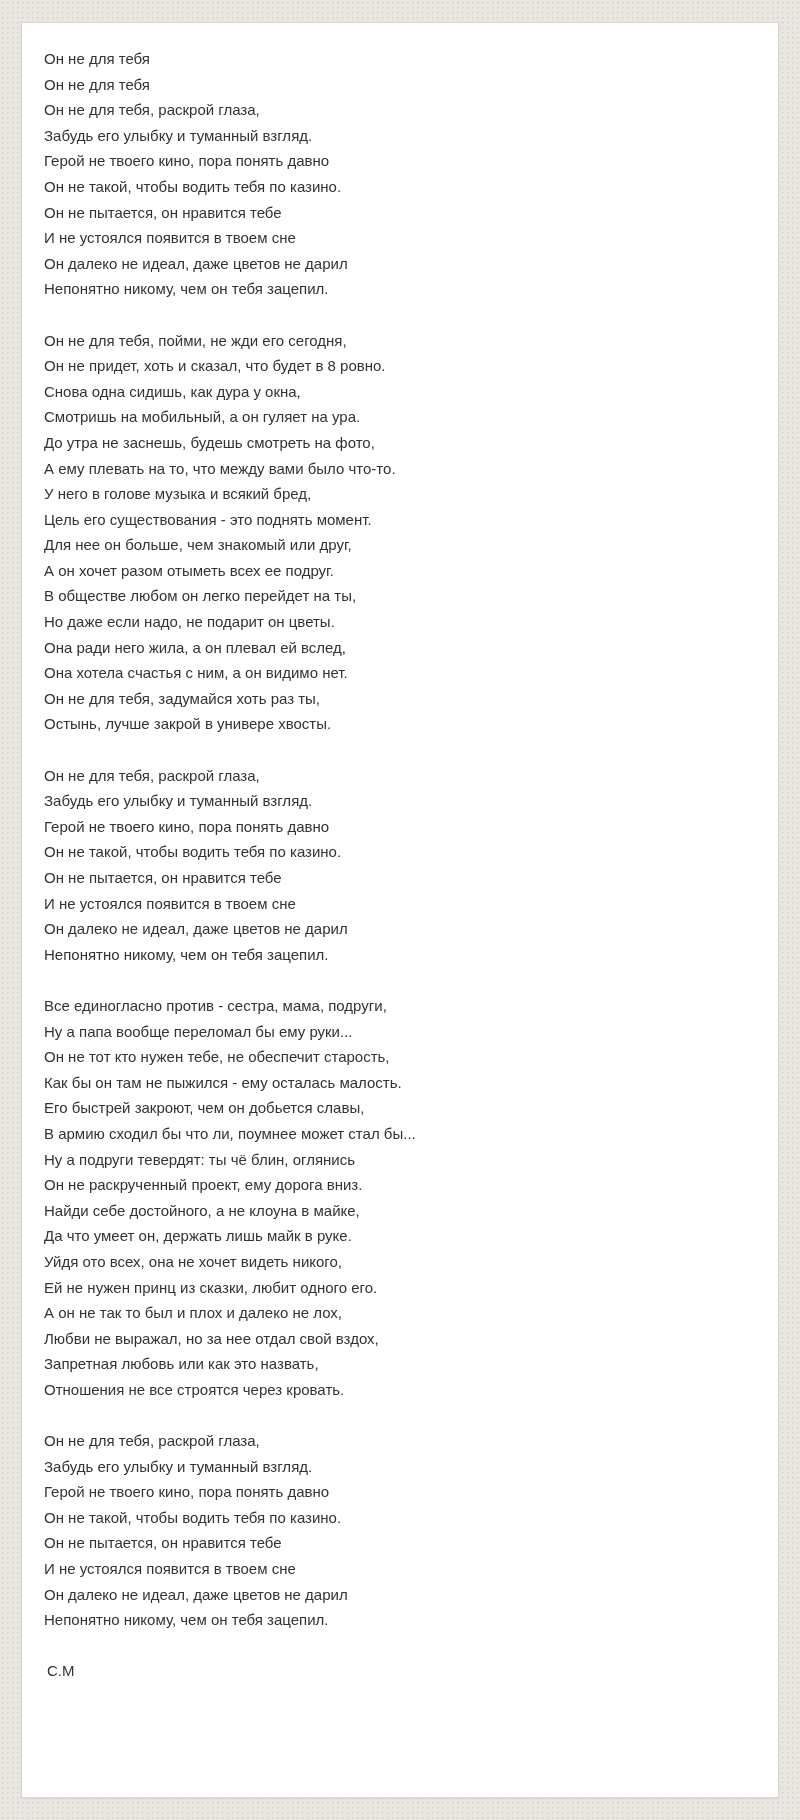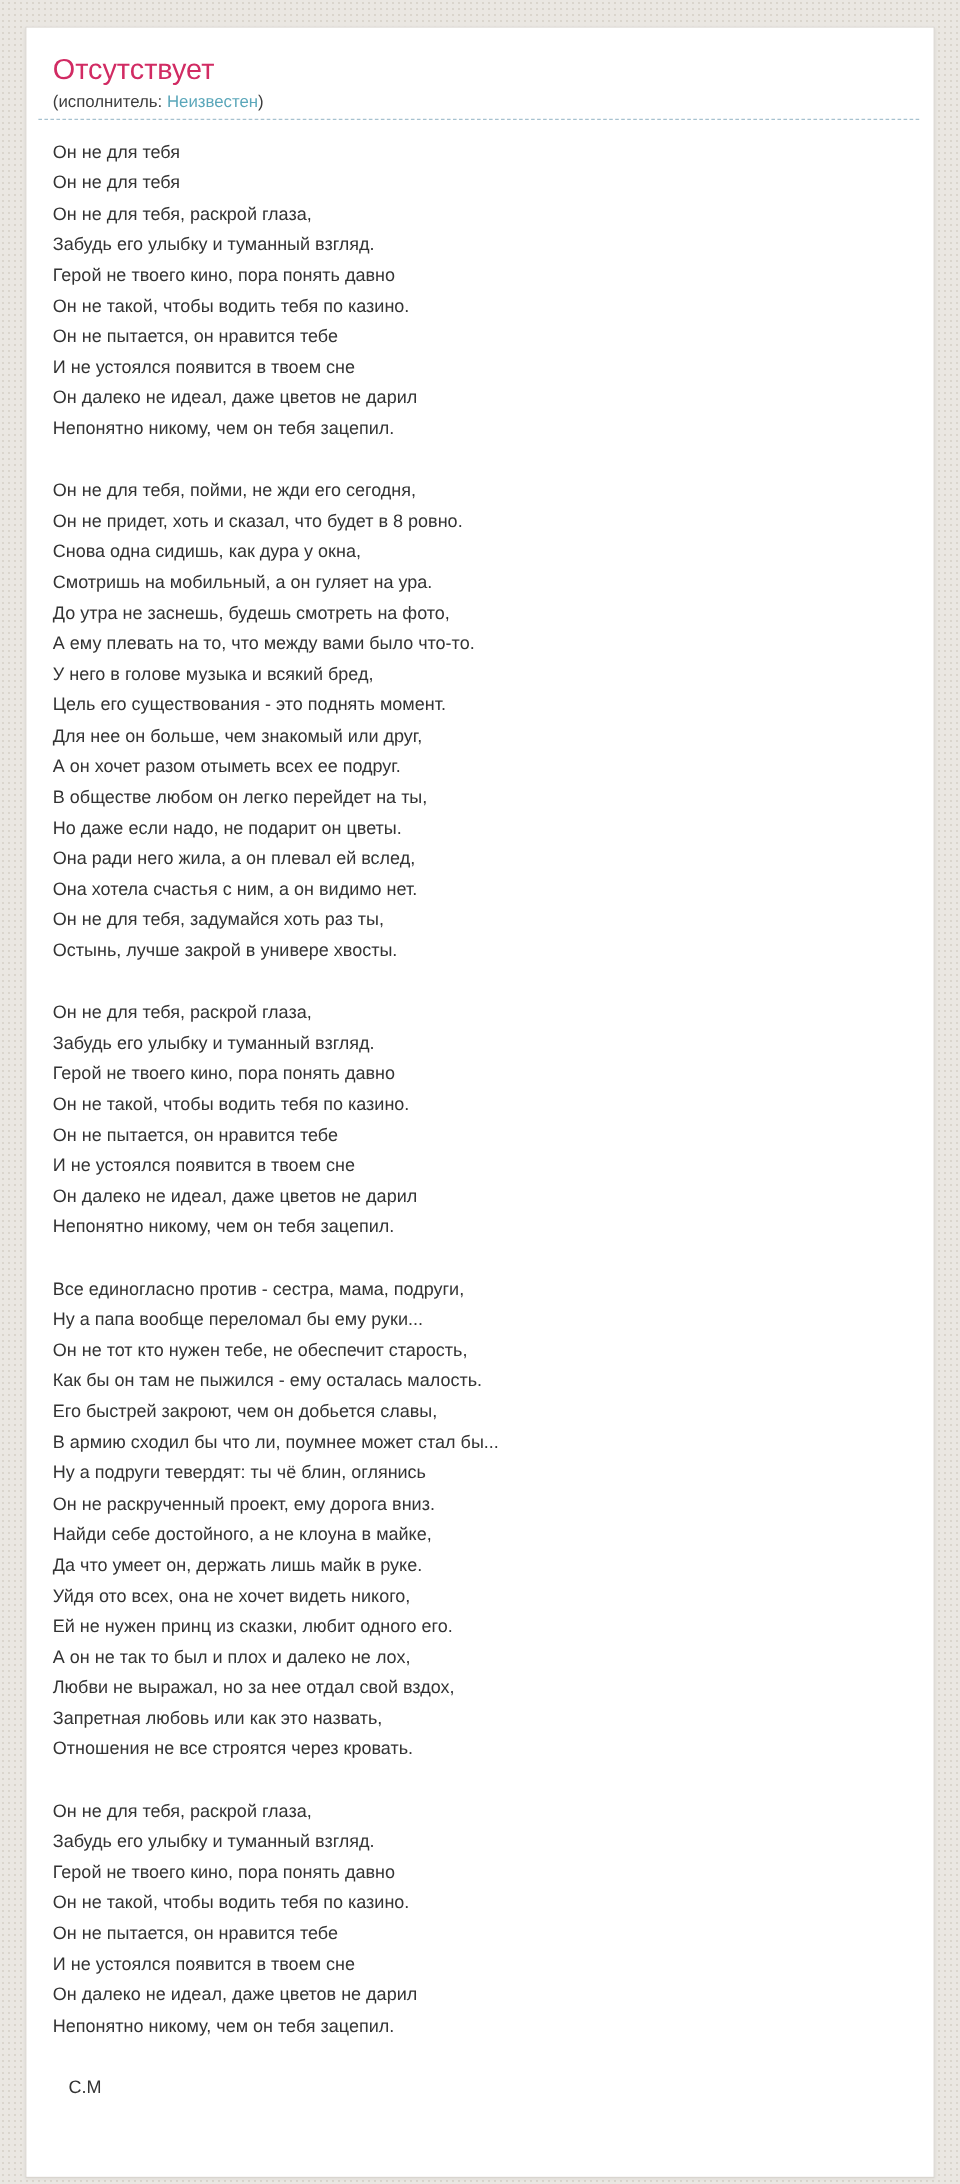--- a/index.html
+++ b/index.html
@@ -48,32 +48,28 @@
     margin: 15px 0 0 12px;
     font-size: 15px;
     line-height: 25.6px;
     color: #333333;
   }
   .verse {
     margin: 0 0 25.6px 0;
     padding: 0;
   }
   .signature {
-    margin: 13px;
+    margin: 3px;
     padding: 0;
   }
 </style>
 </head>
 <body>
 
 <div class="card">
-  <div class="header">
-    <h1 class="page-title">Отсутствует</h1>
-    <div class="artist-line"><span>(исполнитель: </span><a class="artist-link">Неизвестен</a><span>)</span></div>
-  </div>
   <div class="lyrics">
 
   <p class="verse">Он не для тебя<br>Он не для тебя<br>Он не для тебя, раскрой глаза,<br>Забудь его улыбку и туманный взгляд.<br>Герой не твоего кино, пора понять давно<br>Он не такой, чтобы водить тебя по казино.<br>Он не пытается, он нравится тебе<br>И не устоялся появится в твоем сне<br>Он далеко не идеал, даже цветов не дарил<br>Непонятно никому, чем он тебя зацепил.</p>
       <p class="verse">Он не для тебя, пойми, не жди его сегодня,<br>Он не придет, хоть и сказал, что будет в 8 ровно.<br>Снова одна сидишь, как дура у окна,<br>Смотришь на мобильный, а он гуляет на ура.<br>До утра не заснешь, будешь смотреть на фото,<br>А ему плевать на то, что между вами было что-то.<br>У него в голове музыка и всякий бред,<br>Цель его существования - это поднять момент.<br>Для нее он больше, чем знакомый или друг,<br>А он хочет разом отыметь всех ее подруг.<br>В обществе любом он легко перейдет на ты,<br>Но даже если надо, не подарит он цветы.<br>Она ради него жила, а он плевал ей вслед,<br>Она хотела счастья с ним, а он видимо нет.<br>Он не для тебя, задумайся хоть раз ты,<br>Остынь, лучше закрой в универе хвосты.</p>
       <p class="verse">Он не для тебя, раскрой глаза,<br>Забудь его улыбку и туманный взгляд.<br>Герой не твоего кино, пора понять давно<br>Он не такой, чтобы водить тебя по казино.<br>Он не пытается, он нравится тебе<br>И не устоялся появится в твоем сне<br>Он далеко не идеал, даже цветов не дарил<br>Непонятно никому, чем он тебя зацепил.</p>
       <p class="verse">Все единогласно против - сестра, мама, подруги,<br>Ну а папа вообще переломал бы ему руки...<br>Он не тот кто нужен тебе, не обеспечит старость,<br>Как бы он там не пыжился - ему осталась малость.<br>Его быстрей закроют, чем он добьется славы,<br>В армию сходил бы что ли, поумнее может стал бы...<br>Ну а подруги тевердят: ты чё блин, оглянись<br>Он не раскрученный проект, ему дорога вниз.<br>Найди себе достойного, а не клоуна в майке,<br>Да что умеет он, держать лишь майк в руке.<br>Уйдя ото всех, она не хочет видеть никого,<br>Ей не нужен принц из сказки, любит одного его.<br>А он не так то был и плох и далеко не лох,<br>Любви не выражал, но за нее отдал свой вздох,<br>Запретная любовь или как это назвать,<br>Отношения не все строятся через кровать.</p>
       <p class="verse">Он не для тебя, раскрой глаза,<br>Забудь его улыбку и туманный взгляд.<br>Герой не твоего кино, пора понять давно<br>Он не такой, чтобы водить тебя по казино.<br>Он не пытается, он нравится тебе<br>И не устоялся появится в твоем сне<br>Он далеко не идеал, даже цветов не дарил<br>Непонятно никому, чем он тебя зацепил.</p>
       <p class="signature">С.М</p>
     </div>
 </div>

